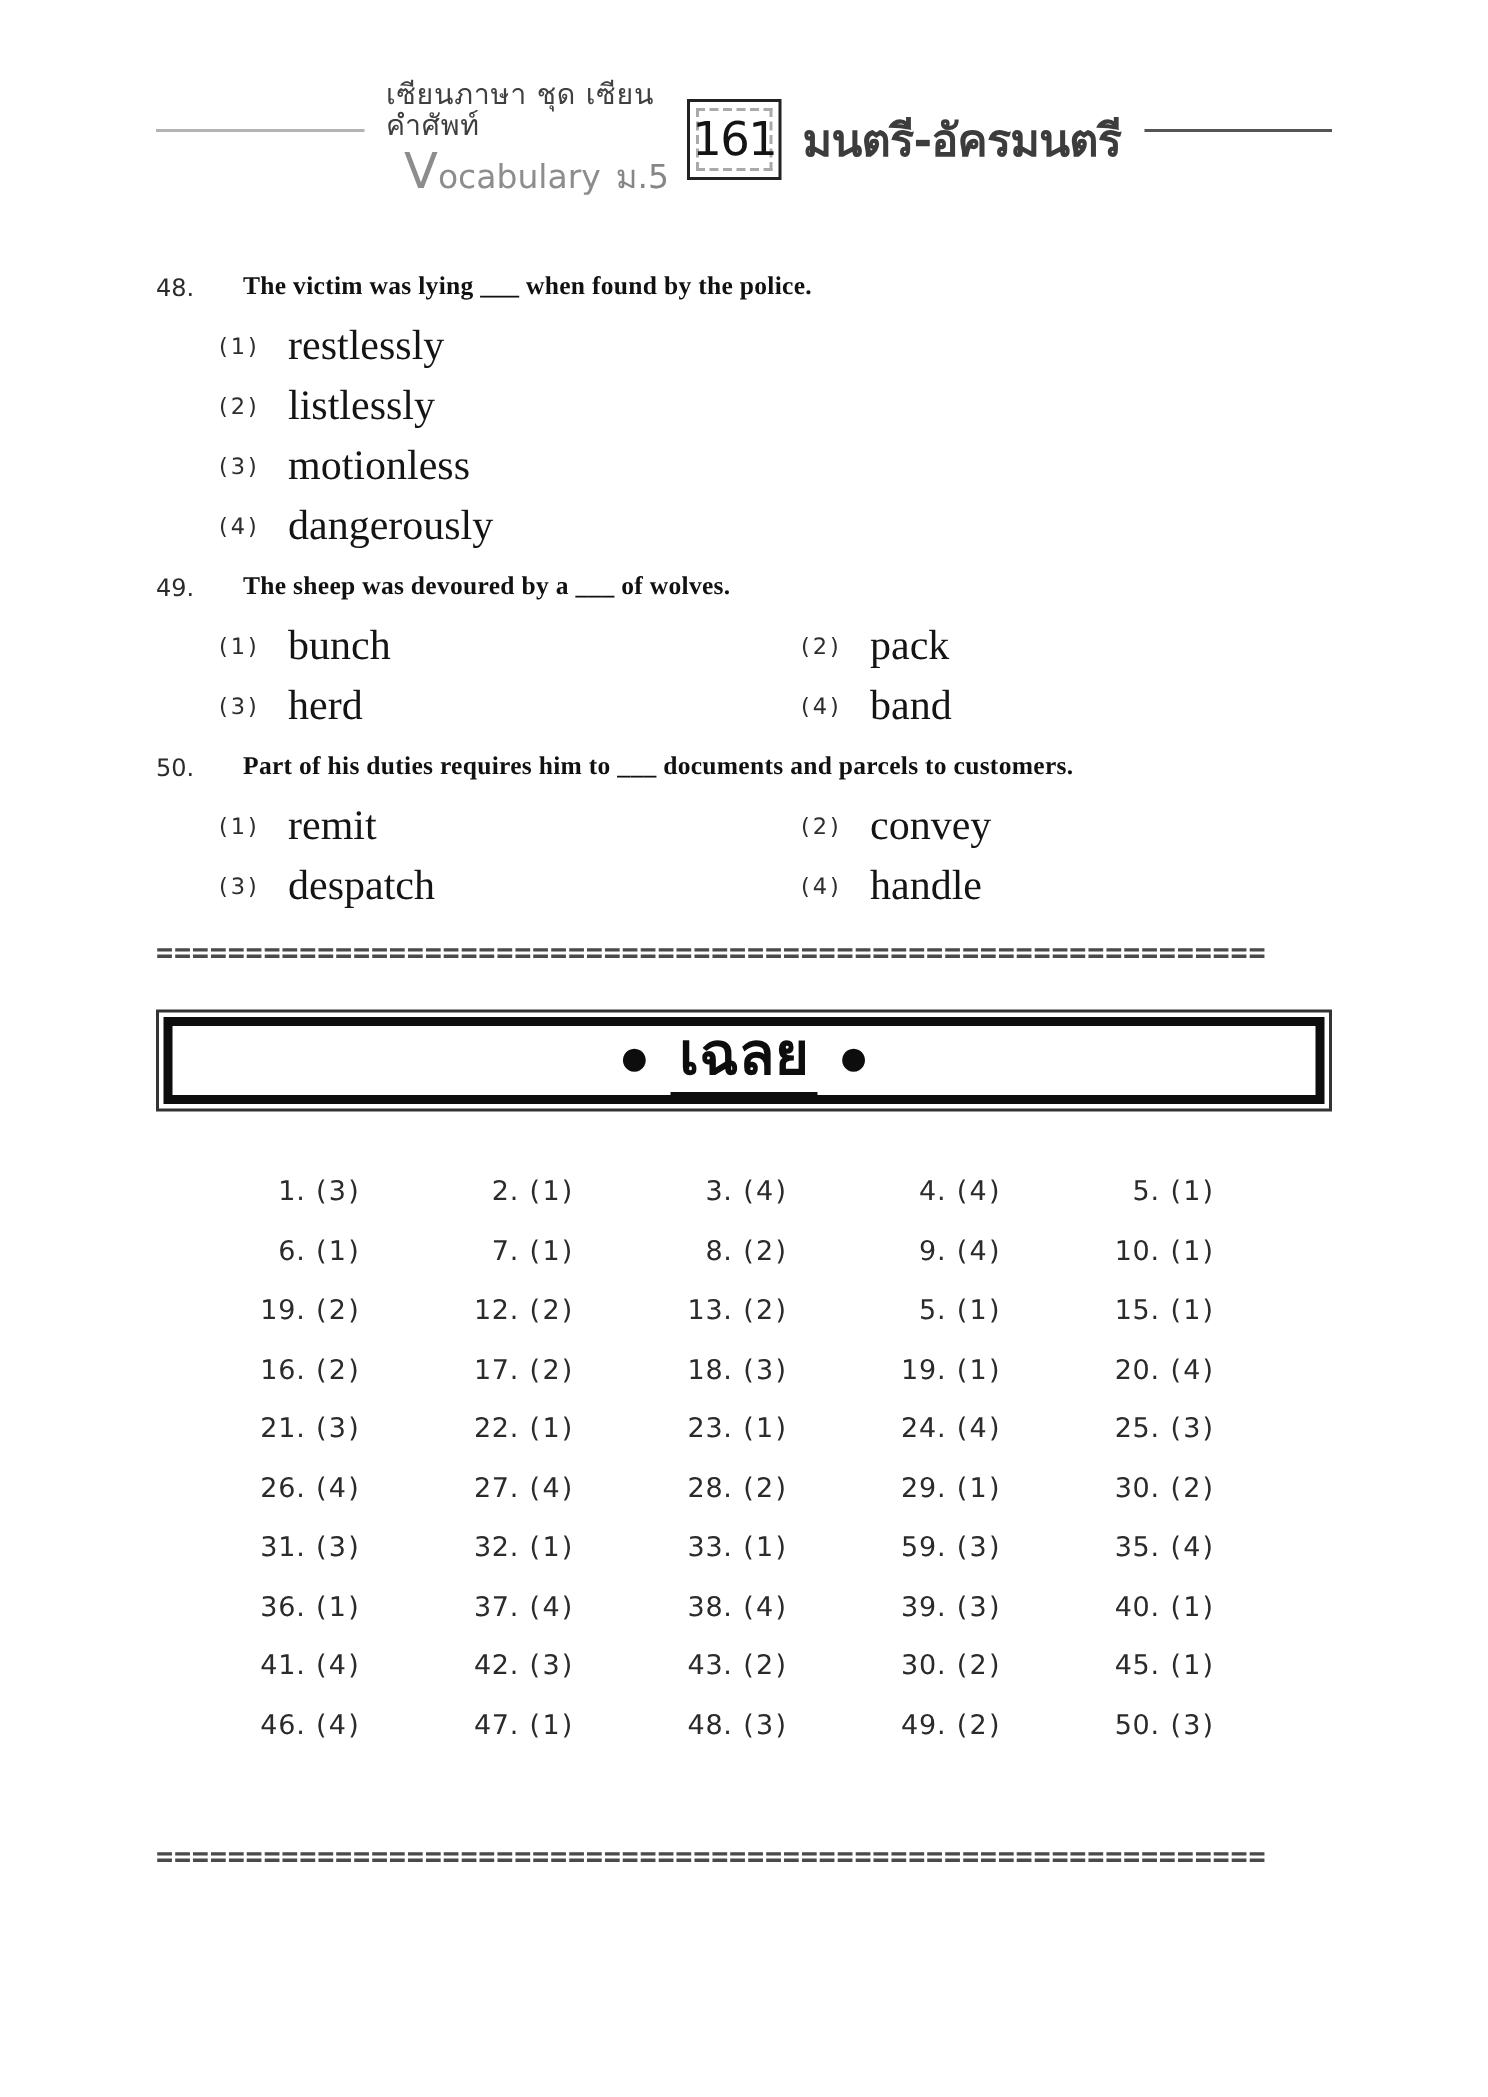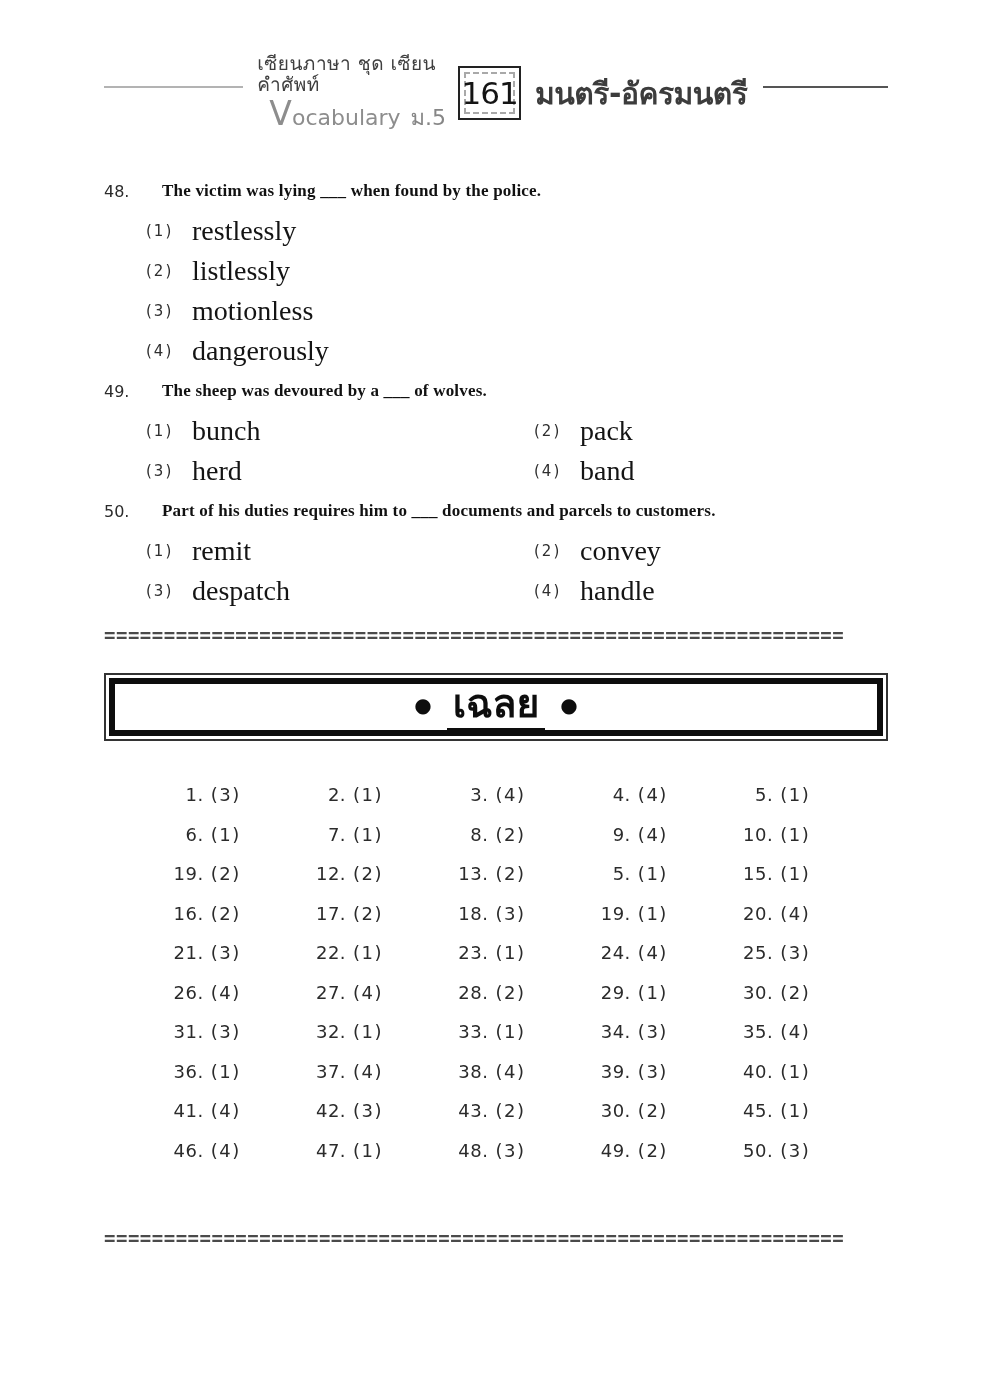--- a/index.html
+++ b/index.html
@@ -363,21 +363,21 @@
         </div>
         <div class="ak-cell">
           <span class="ak-num">32.</span>
           <span class="ak-ans">(1)</span>
         </div>
         <div class="ak-cell">
           <span class="ak-num">33.</span>
           <span class="ak-ans">(1)</span>
         </div>
         <div class="ak-cell">
-          <span class="ak-num">34.</span>
+          <span class="ak-num">59.</span>
           <span class="ak-ans">(3)</span>
         </div>
         <div class="ak-cell">
           <span class="ak-num">35.</span>
           <span class="ak-ans">(4)</span>
         </div>
         <div class="ak-cell">
           <span class="ak-num">36.</span>
           <span class="ak-ans">(1)</span>
         </div>

